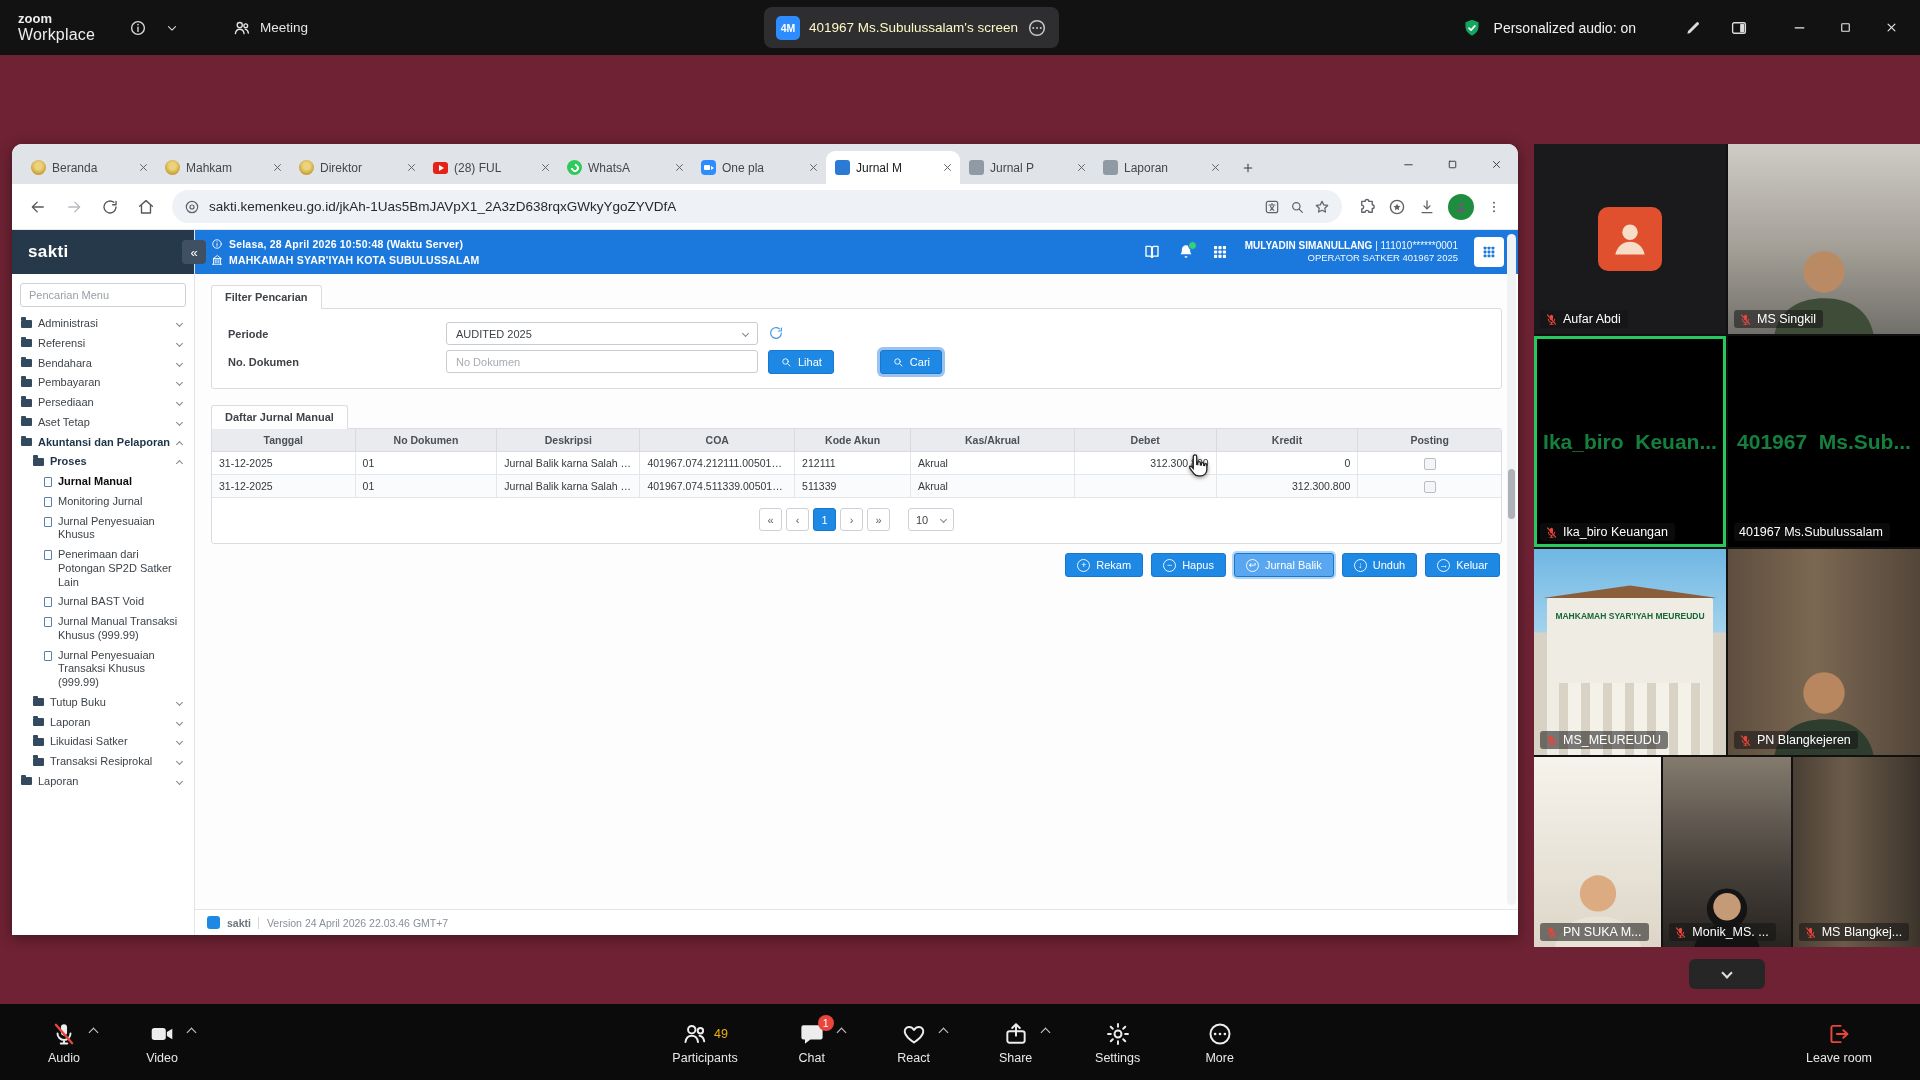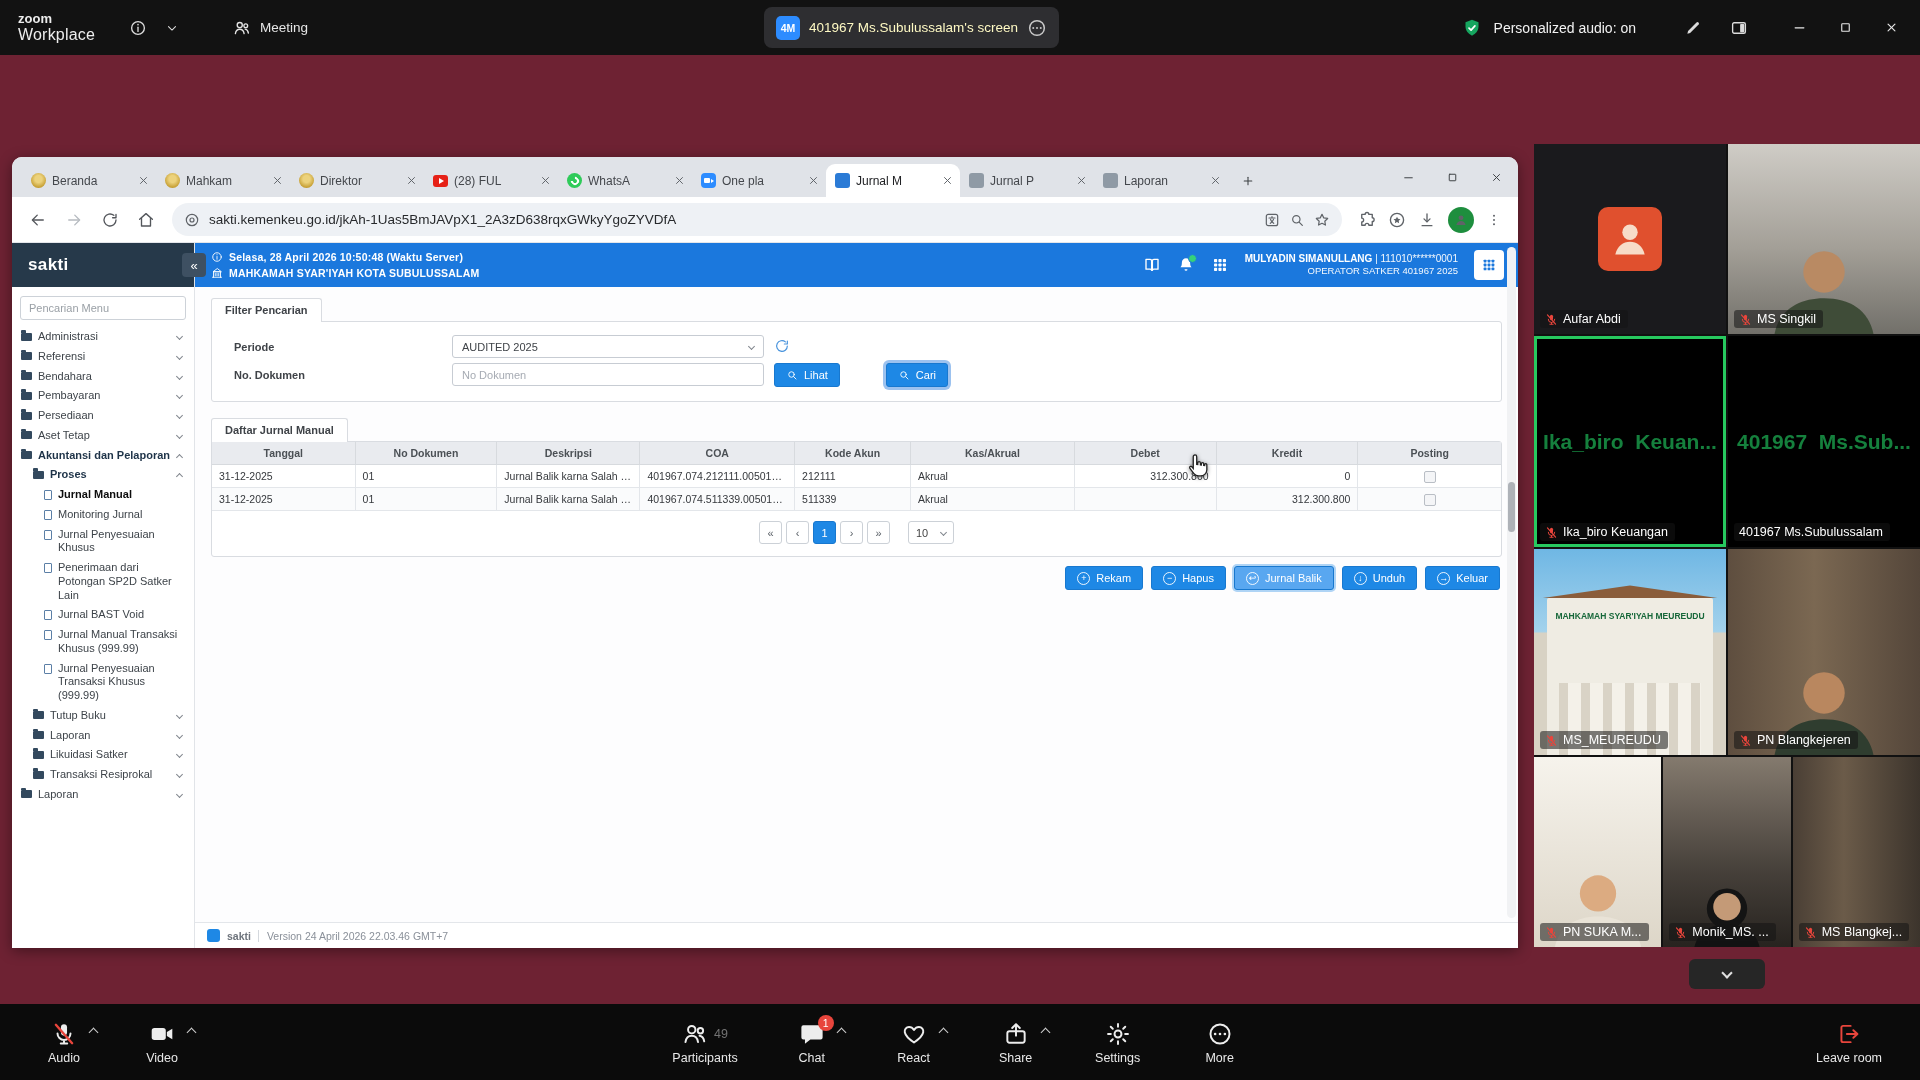--- a/index.html
+++ b/index.html
@@ -30,21 +30,21 @@
 .zt-right{margin-left:auto;display:flex;align-items:center;gap:12px;padding-right:6px}
 .zt-status{font-size:14px;color:#f2f2f2;margin-right:2px}
 .zt-win{display:flex;margin-left:8px}
 .zt-wc{width:46px;height:55px;display:flex;align-items:center;justify-content:center;color:#e8e8e8}
 .zt-wc .ic{width:15px;height:15px}
 
 
 .stage{position:absolute;top:55px;left:0;width:1920px;height:949px;background:#6e2233}
 
 
-.browser{position:absolute;left:12px;top:102px;width:1506px;height:791px;background:#fff;border-radius:10px 10px 0 0;box-shadow:0 3px 14px rgba(0,0,0,.4)}
+.browser{position:absolute;left:12px;top:89px;width:1506px;height:791px;background:#fff;border-radius:10px 10px 0 0;box-shadow:0 3px 14px rgba(0,0,0,.4)}
 .btabs{height:40px;background:#e0e3e8;border-radius:10px 10px 0 0;display:flex;align-items:center;padding-left:10px}
 .btab-list{display:flex;align-items:flex-end;height:40px}
 .btab{width:134px;height:33px;margin-top:7px;display:flex;align-items:center;gap:6px;padding:0 6px 0 9px;font-size:12px;color:#44474c;border-radius:9px 9px 0 0;cursor:pointer}
 .btab.active{background:#fff;color:#202124}
 .btab-lbl{flex:1;white-space:nowrap;overflow:hidden;text-overflow:ellipsis}
 .btab-x{width:13px;height:13px;color:#5f6368;flex:none}
 .btab-x svg{width:100%;height:100%}
 .fav{width:15px;height:15px;flex:none;position:relative;border-radius:50%}
 .fav.gold{background:radial-gradient(circle at 50% 40%,#ecd27c 0 30%,#c39b2e 75%)}
 .fav.yt{background:#e62117;border-radius:3px;height:12px;margin-top:1px}
@@ -105,21 +105,21 @@
 .bh-user{text-align:right;line-height:1.3}
 .bh-user-top{font-size:10px;font-weight:bold}
 .bh-user-id{font-weight:normal;opacity:.95}
 .bh-user-role{font-size:9.5px;opacity:.95}
 .bh-app{width:30px;height:30px;background:#fff;border-radius:4px;display:flex;align-items:center;justify-content:center;color:#1b78dd;cursor:pointer}
 .content{flex:1;padding:11px 16px 0;min-height:0}
 .tabrow{position:relative;z-index:2;display:flex}
 .tabrow.mt{margin-top:16px}
 .tab-btn{background:#fff;border:1px solid #d9dce1;border-bottom:none;border-radius:3px 3px 0 0;padding:5px 13px 6px;font-size:11px;font-weight:bold;color:#3f4348}
 .card{background:#fff;border:1px solid #d9dce1;border-radius:0 3px 3px 3px;margin-top:-1px}
-.filter-card{padding:9px 22px 11px}
+.filter-card{padding:9px 16px 11px}
 .frow{display:flex;align-items:center;margin:3px 0;height:25px}
 .flabel{width:218px;font-size:11px;font-weight:bold;color:#3f4348}
 .fselect{width:312px;height:23px;border:1px solid #c7ccd3;border-radius:3px;background:#fff;display:flex;align-items:center;justify-content:space-between;padding:0 9px;font-size:11px;color:#3f4348;cursor:pointer}
 .ftext{width:312px;height:23px;border:1px solid #c7ccd3;border-radius:3px;padding:0 9px;font-size:11px;color:#444;outline:none}
 .ftext::placeholder{color:#a6abb3}
 .refresh-btn{margin-left:9px;color:#4a94dd;width:18px;height:18px}
 .refresh-btn svg{width:100%;height:100%}
 .btn{display:inline-flex;align-items:center;gap:6px;height:24px;padding:0 11px;border-radius:3px;font-size:11px}
 .btn.blue{background:#1e88e5;color:#fff;border:1px solid #1878cf}
 .btn .ic{color:#fff}
@@ -174,25 +174,25 @@
 .bld::before{content:"";position:absolute;left:-5%;right:-5%;top:-13px;height:13px;background:#8a5d3b;clip-path:polygon(0 100%,50% 0,100% 100%)}
 .bld-cap{position:absolute;top:13px;left:4px;right:4px;text-align:center;font-size:8.5px;font-weight:bold;color:#17683a}
 .bld-cols{position:absolute;left:7%;right:7%;bottom:0;height:46%;background:repeating-linear-gradient(90deg,#d9d3c6 0 9px,#f4f1e9 9px 22px)}
 .more-people{display:flex;align-items:center;justify-content:center;width:76px;height:30px;background:#262626;border-radius:6px;margin:12px auto 0}
 .more-people .chev{border-color:#e0e0e0;border-width:2px;width:8px;height:8px;margin-bottom:3px}
 
 
 .bb{position:absolute;left:0;bottom:0;width:1920px;height:76px;background:#0b0b0b;display:flex;align-items:center;z-index:10}
 .bb-left{display:flex;gap:42px;padding-left:36px;width:330px}
 .bb-center{flex:1;display:flex;justify-content:center;gap:46px}
-.bb-right{display:flex;justify-content:flex-end;padding-right:38px;width:330px}
+.bb-right{display:flex;justify-content:flex-end;padding-right:48px;width:330px}
 .bb-item{position:relative;display:flex;flex-direction:column;align-items:center;gap:3px;min-width:56px;color:#ededed;cursor:pointer}
 .bb-iconrow{height:28px;display:flex;align-items:center;gap:6px}
 .bb-icwrap{position:relative;display:inline-flex}
-.bb-count{font-size:12.5px;color:#737373}
+.bb-count{font-size:12.5px;color:#eab308}
 .bb-badge{position:absolute;top:-6px;right:-9px;min-width:16px;height:16px;background:#e8453c;border-radius:8px;color:#fff;font-size:10.5px;display:flex;align-items:center;justify-content:center;padding:0 4px}
 .bb-chev{position:absolute;top:9px;right:-5px;width:7px;height:7px;border-left:1.7px solid #cfcfcf;border-top:1.7px solid #cfcfcf;transform:rotate(45deg)}
 .bb-label{font-size:12.5px;color:#e8e8e8;white-space:nowrap}
 
 
 .cursor{position:absolute;left:1185px;top:398px;z-index:9;pointer-events:none;filter:drop-shadow(0 1px 2px rgba(0,0,0,.5))}
 </style>
 </head>
 <body>
 

